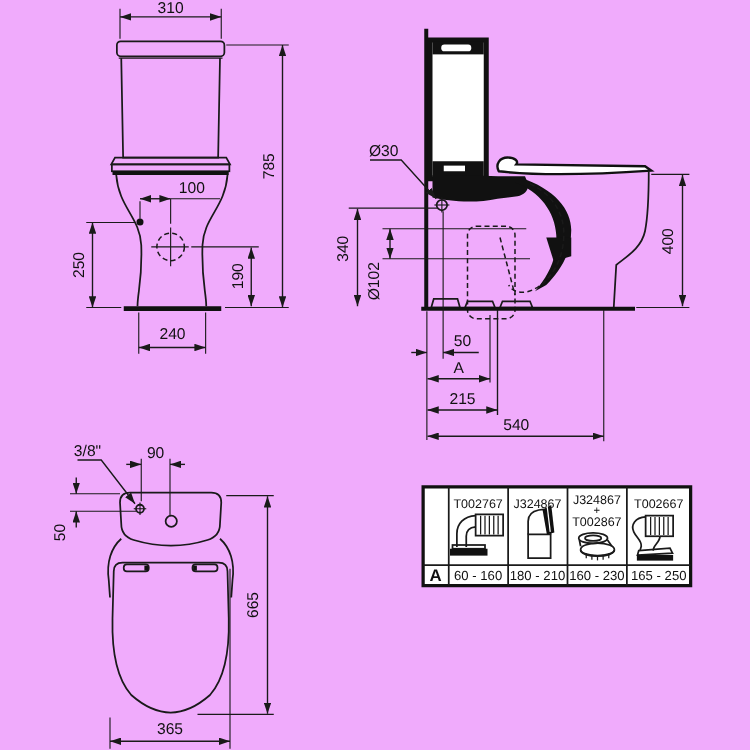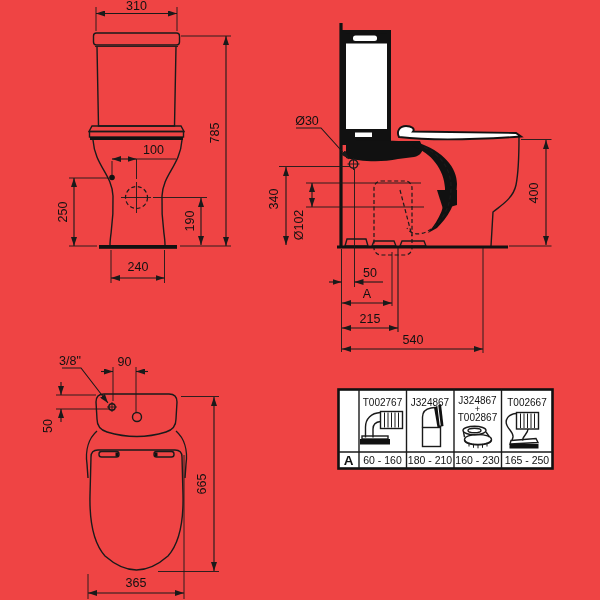--- a/index.html
+++ b/index.html
@@ -1,16 +1,16 @@
 <!DOCTYPE html>
 <html><head>
 <meta charset="utf-8">
 <style>
   html,body{margin:0;padding:0;background:#fff;}
-  .stage{position:relative;width:600px;height:600px;background:#ef4444;overflow:hidden;
+  .stage{position:relative;width:600px;height:600px;background:#f0abfc;overflow:hidden;
          font-family:"Liberation Sans",sans-serif;}
   svg{display:block}
   svg text{font-family:"Liberation Sans",sans-serif;fill:#111;}
   .dim{font-size:12.5px;}
   .code{font-size:10px;}
   .plus{font-size:9px;}
   .range{font-size:10.5px;}
   .rowlabel{font-size:13.5px;font-weight:bold;}
   .ln{stroke:#1a1a1a;stroke-width:1.4;fill:none;}
   .thin{stroke:#1a1a1a;stroke-width:0.9;fill:none;}

